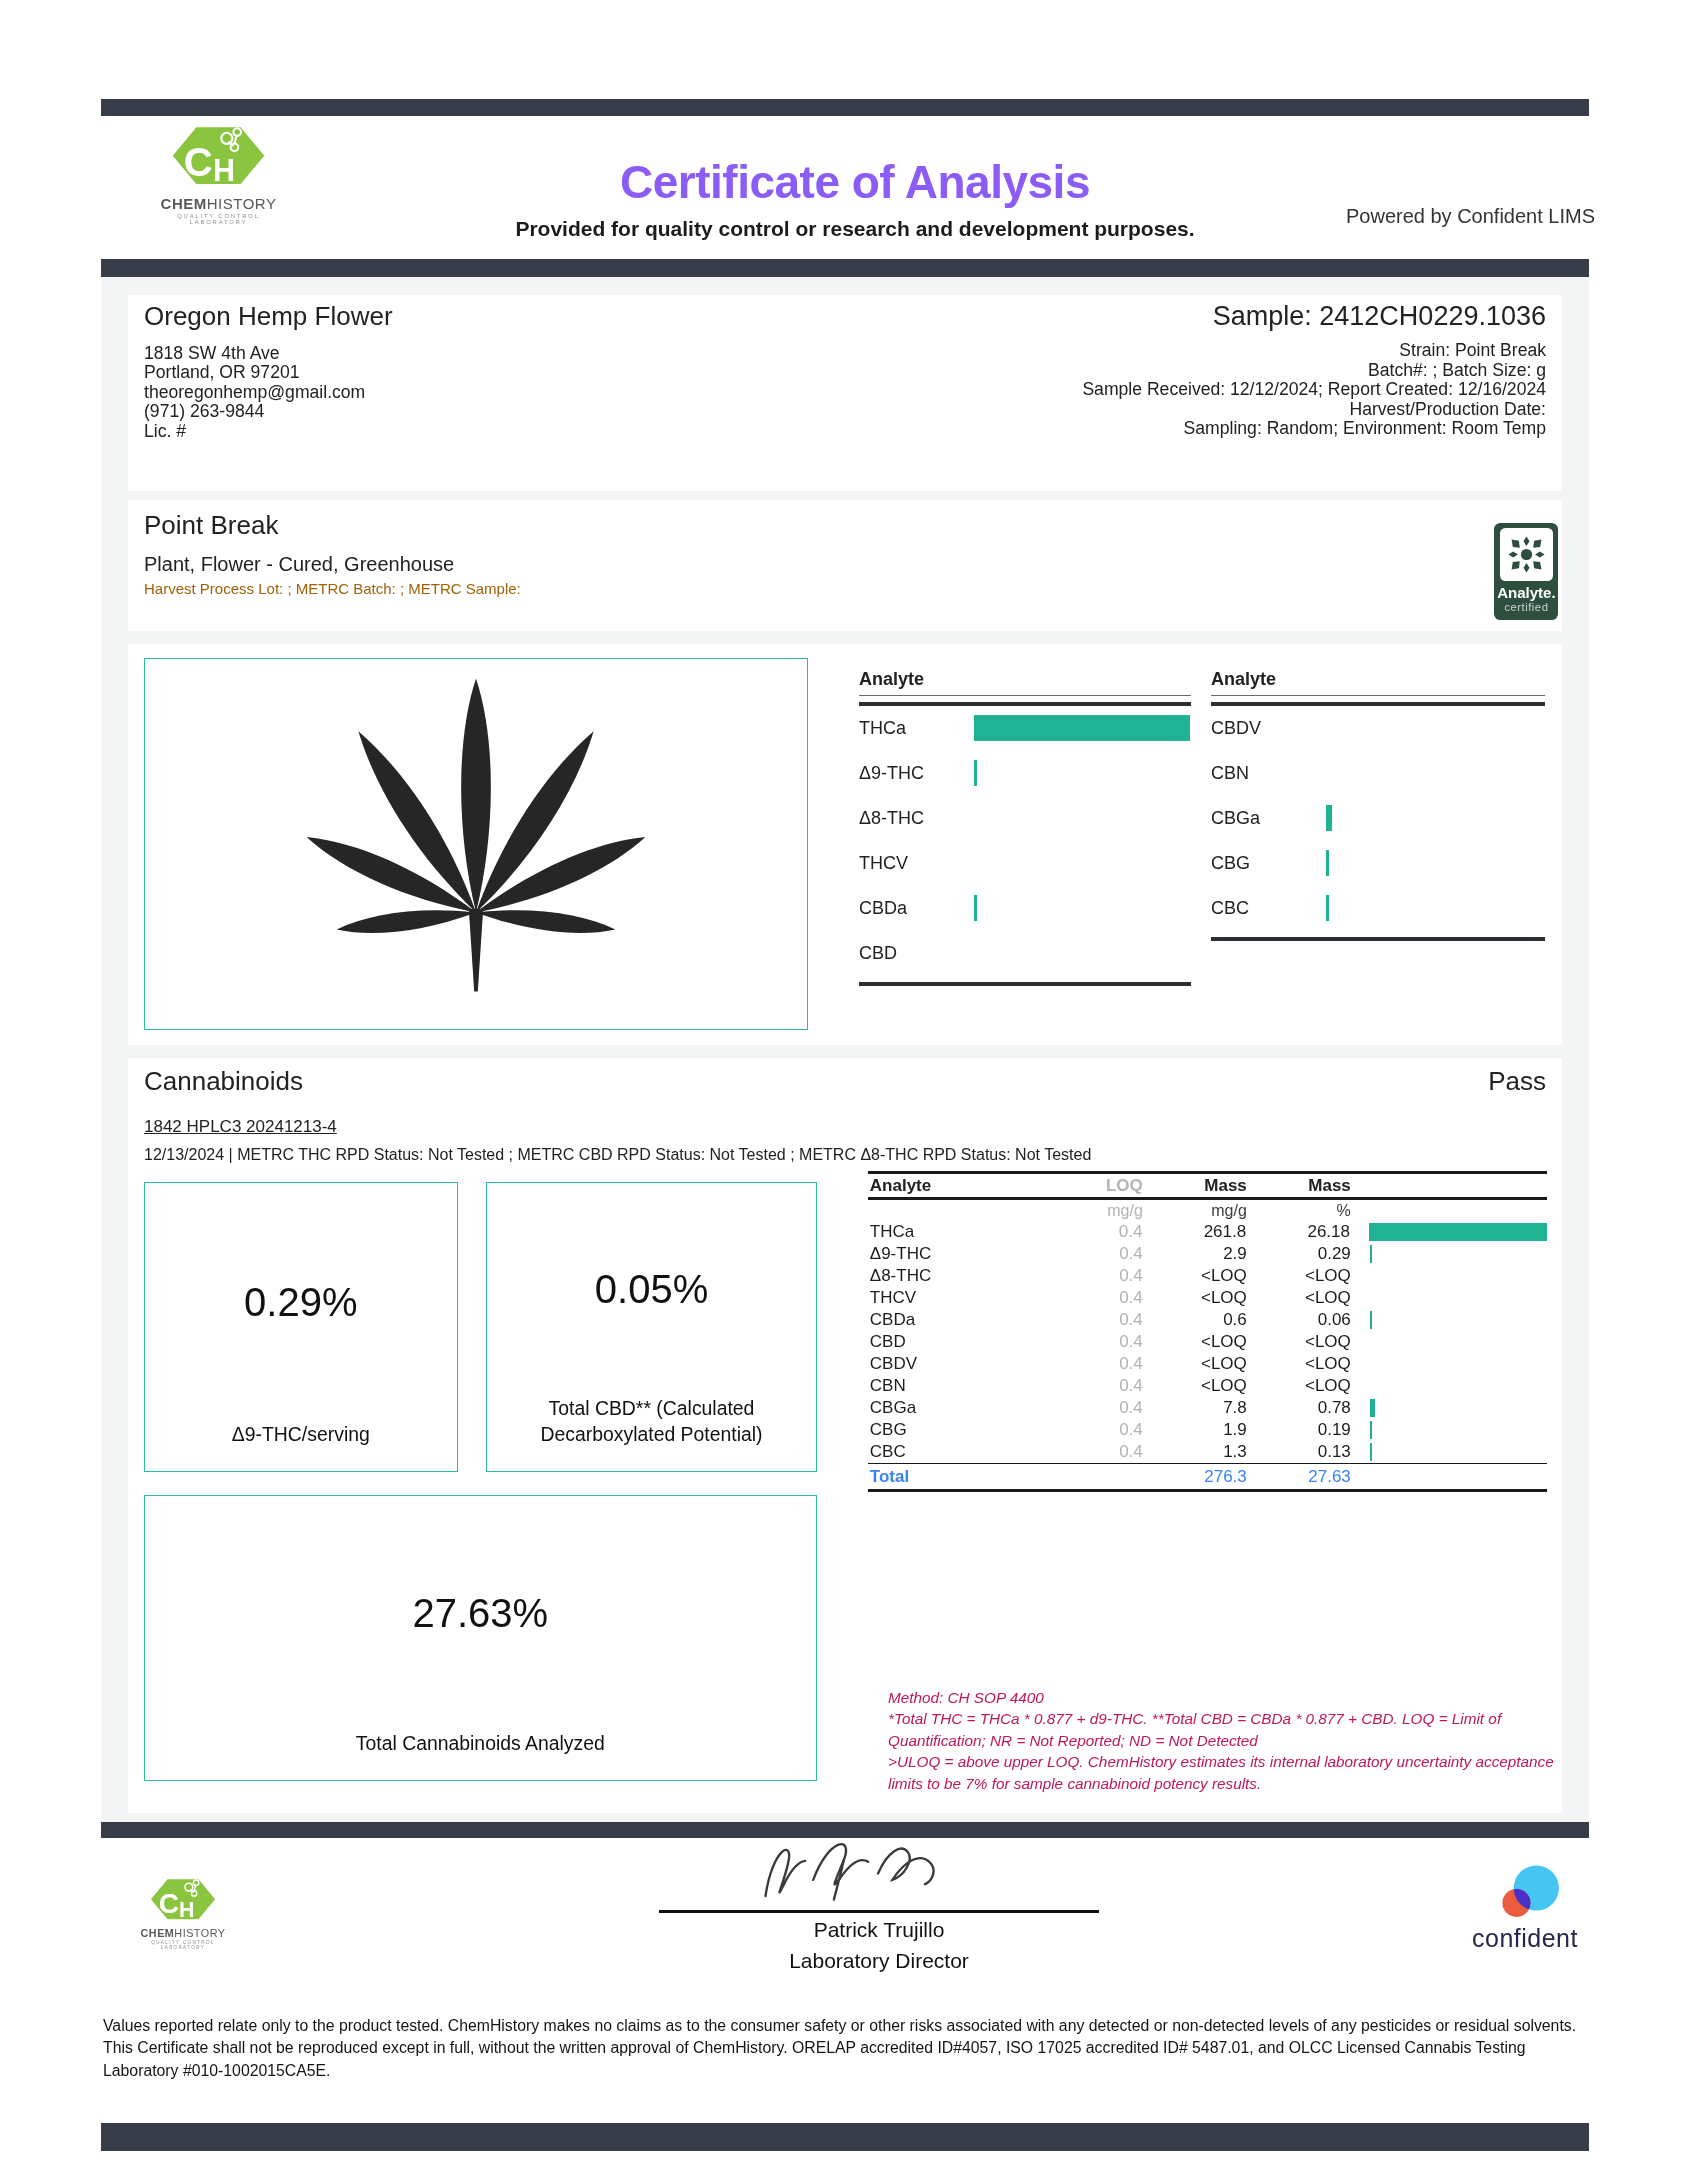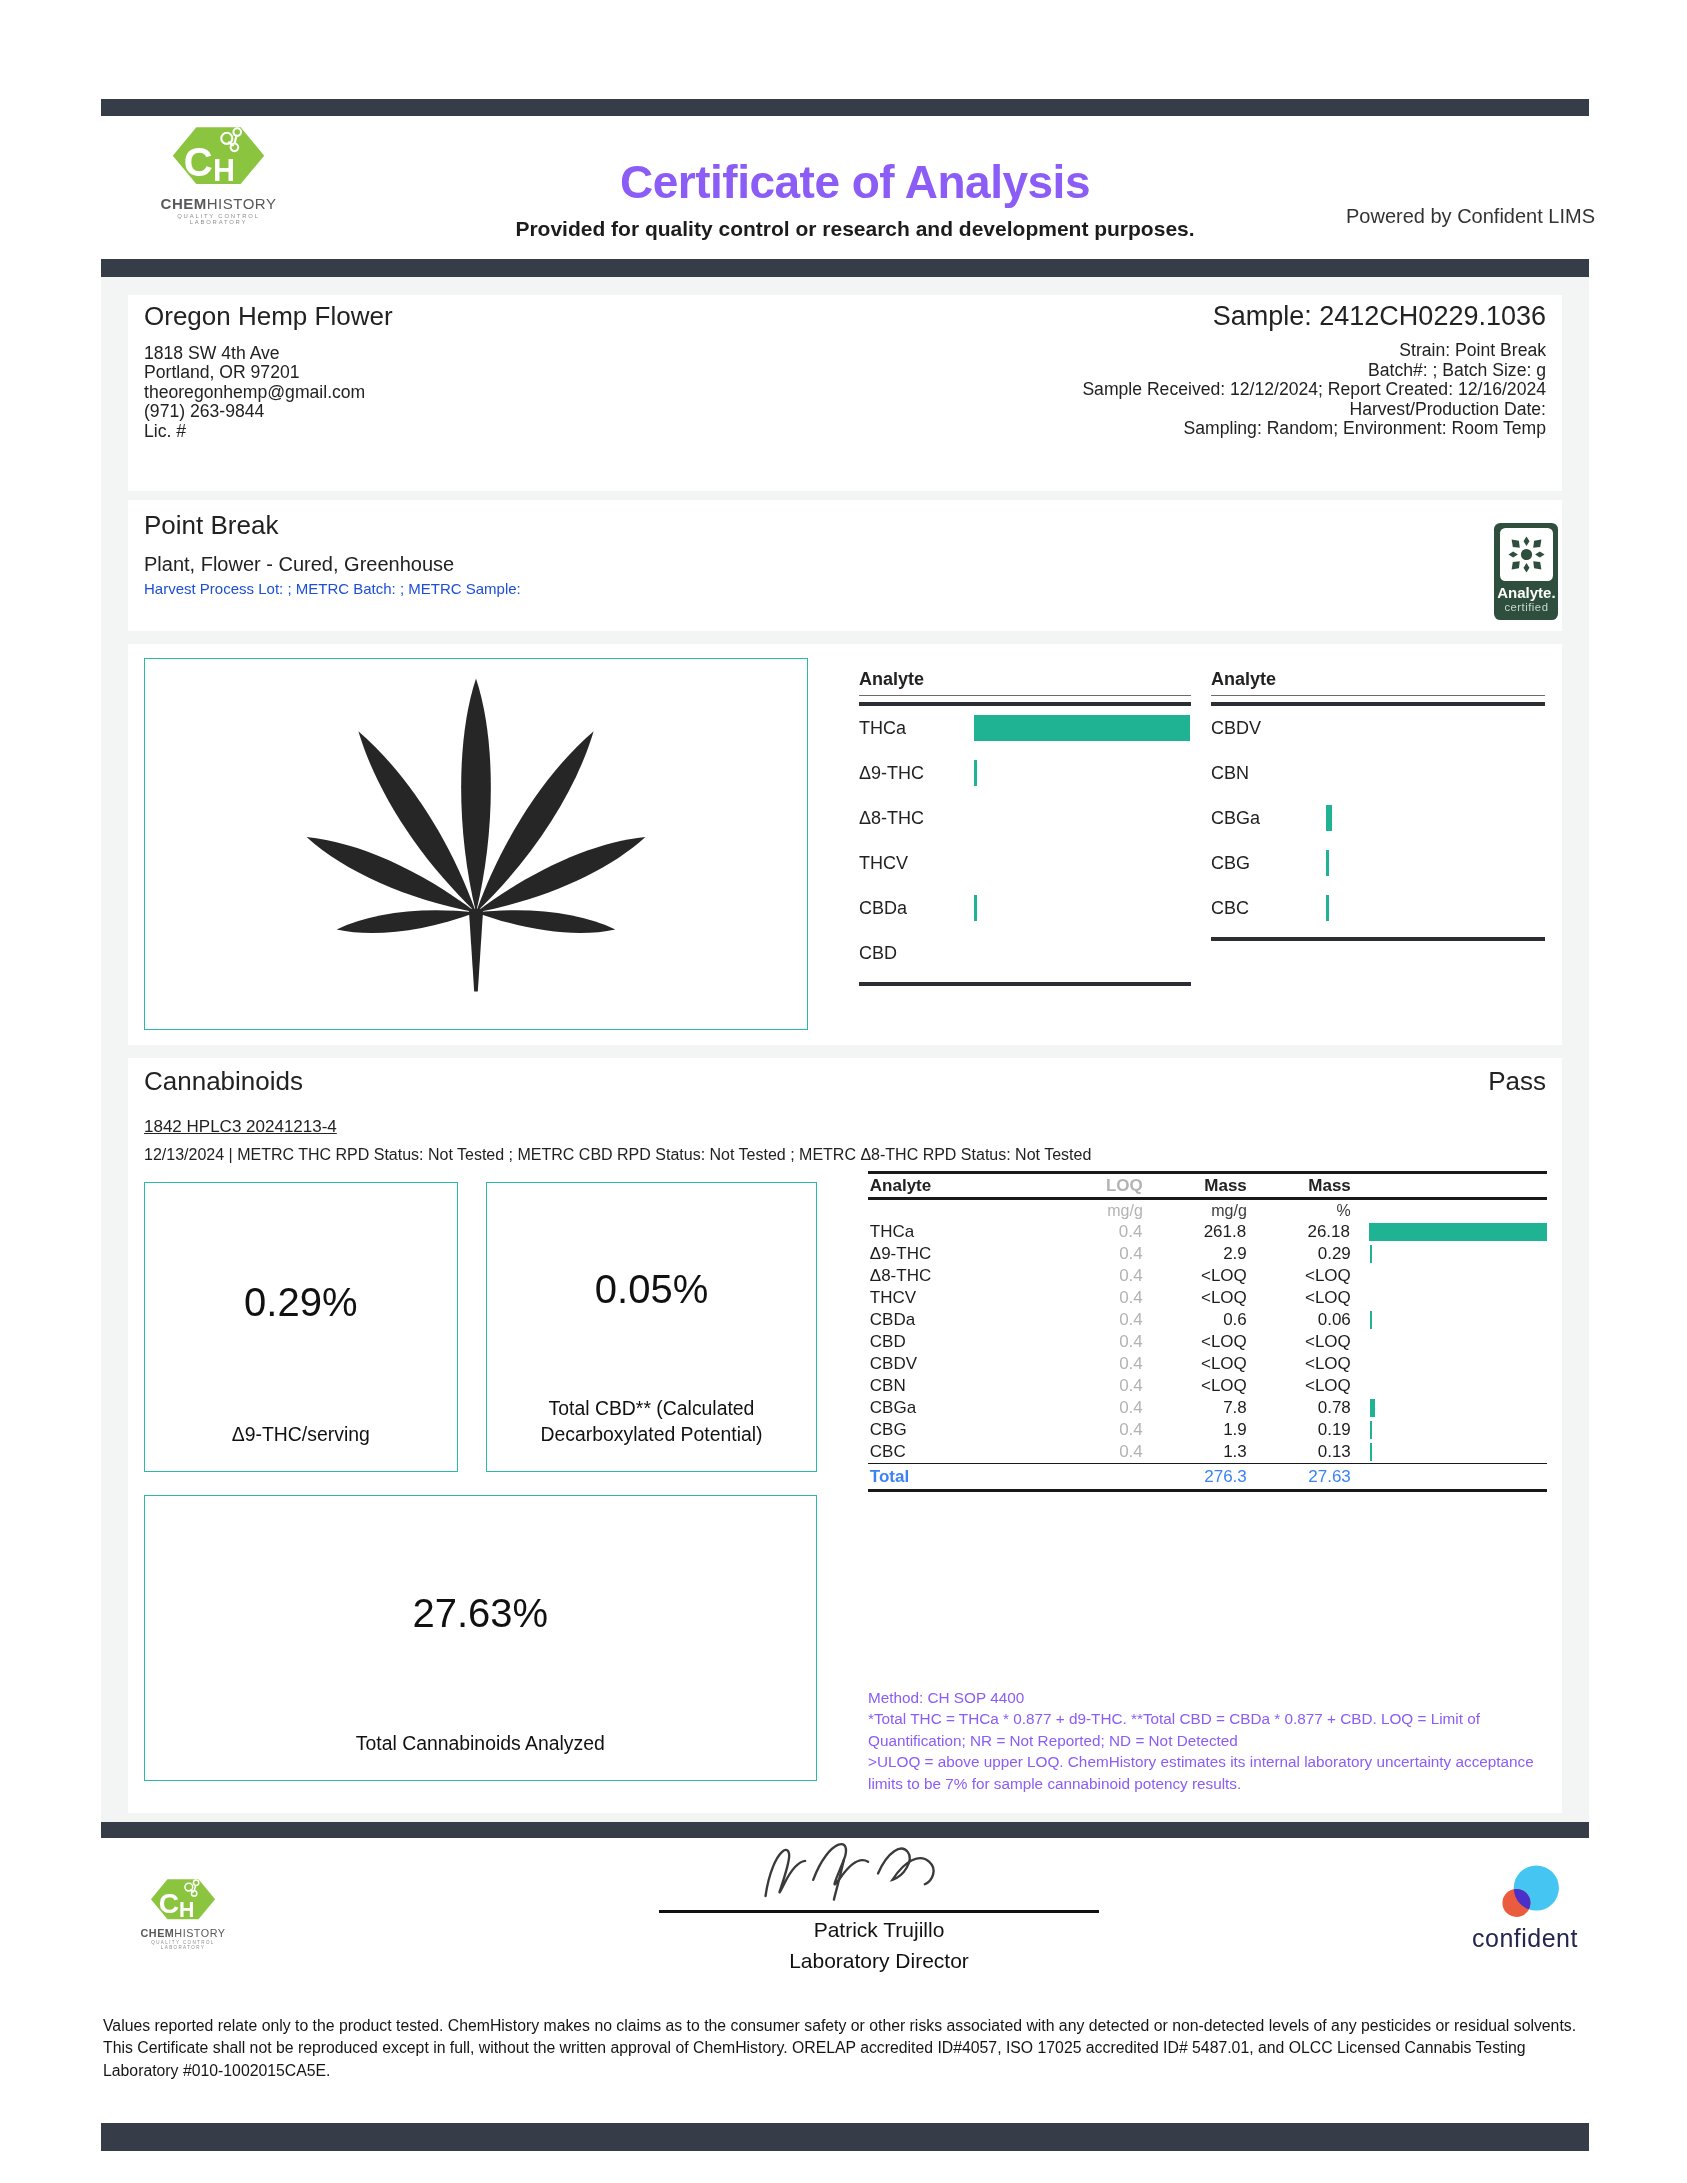--- a/index.html
+++ b/index.html
@@ -41,21 +41,21 @@
   .client-block{position:absolute;left:16px;top:6.3px;}
   .client-name{font-size:26px;color:#222;margin-bottom:11.7px;}
   .client-line{font-size:17.6px;line-height:19.4px;color:#222;}
   .sample-block{position:absolute;right:16px;top:6.3px;text-align:right;}
   .sample-heading{font-size:27px;color:#222;margin-bottom:9px;}
   .sample-line{font-size:17.6px;line-height:19.4px;color:#222;}
 
   
   #strain-name{position:absolute;left:16px;top:10px;font-size:26px;color:#222;}
   #strain-type{position:absolute;left:16px;top:53px;font-size:20px;color:#222;}
-  #strain-metrc{position:absolute;left:16px;top:80px;font-size:15px;color:#1d4ed8;}
+  #strain-metrc{position:absolute;left:16px;top:80px;font-size:15px;color:#a16207;}
 
   .leafly-badge{position:absolute;right:3.6px;top:23.4px;width:64px;height:97px;
                 background:#2e4f3e;border-radius:6.3px;display:flex;flex-direction:column;align-items:center;}
   .leafly-inner{margin-top:4.5px;width:53px;height:53px;background:#ffffff;border-radius:5.4px;
                 display:flex;align-items:center;justify-content:center;}
   .leafly-word{font-size:15px;font-weight:700;color:#ffffff;margin-top:3.6px;}
   .leafly-sub{font-size:11.3px;color:#c9d8cf;margin-top:0px;letter-spacing:0.5px;}
 
   
   #leaf-box{position:absolute;left:15.8px;top:13.5px;width:662px;height:370px;
@@ -91,21 +91,21 @@
   .t-row .c-loq{color:#b3b3b3;}
   .c-an{width:167px;padding-left:1.8px;}
   .c-loq{width:106px;text-align:right;}
   .c-m{width:104px;text-align:right;}
   .c-p{width:104px;text-align:right;}
   .c-bar{flex:1;display:flex;align-items:center;padding-left:19px;}
   .c-bar .bar{height:18px;background:#1fb394;}
   .t-total{display:flex;height:25px;align-items:center;border-top:1.8px solid #17191b;border-bottom:3.6px solid #17191b;font-size:17px;color:#3b82f6;}
   .t-total .c-an{font-weight:700;}
 
-  #cb-notes{position:absolute;left:740px;top:629px;width:679px;font-size:15.3px;line-height:1.4;color:#8b5cf6;}
+  #cb-notes{position:absolute;left:760px;top:629px;width:679px;font-size:15.3px;line-height:1.4;color:#be185d;font-style:italic;}
   #cb-notes p{margin:0;}
 
   
   #signature-svg{position:absolute;left:743px;top:1833px;}
   #sig-line{position:absolute;left:659px;top:1910px;width:440px;height:3.2px;background:#101010;}
   #sig-name{position:absolute;left:659px;top:1918px;width:440px;text-align:center;font-size:21px;color:#111;}
   #sig-title{position:absolute;left:659px;top:1949px;width:440px;text-align:center;font-size:21px;color:#111;}
 
   #confident-logo{position:absolute;left:1478px;top:1860px;}
   #confident-label{position:absolute;left:1472px;top:1924px;width:117px;text-align:left;

